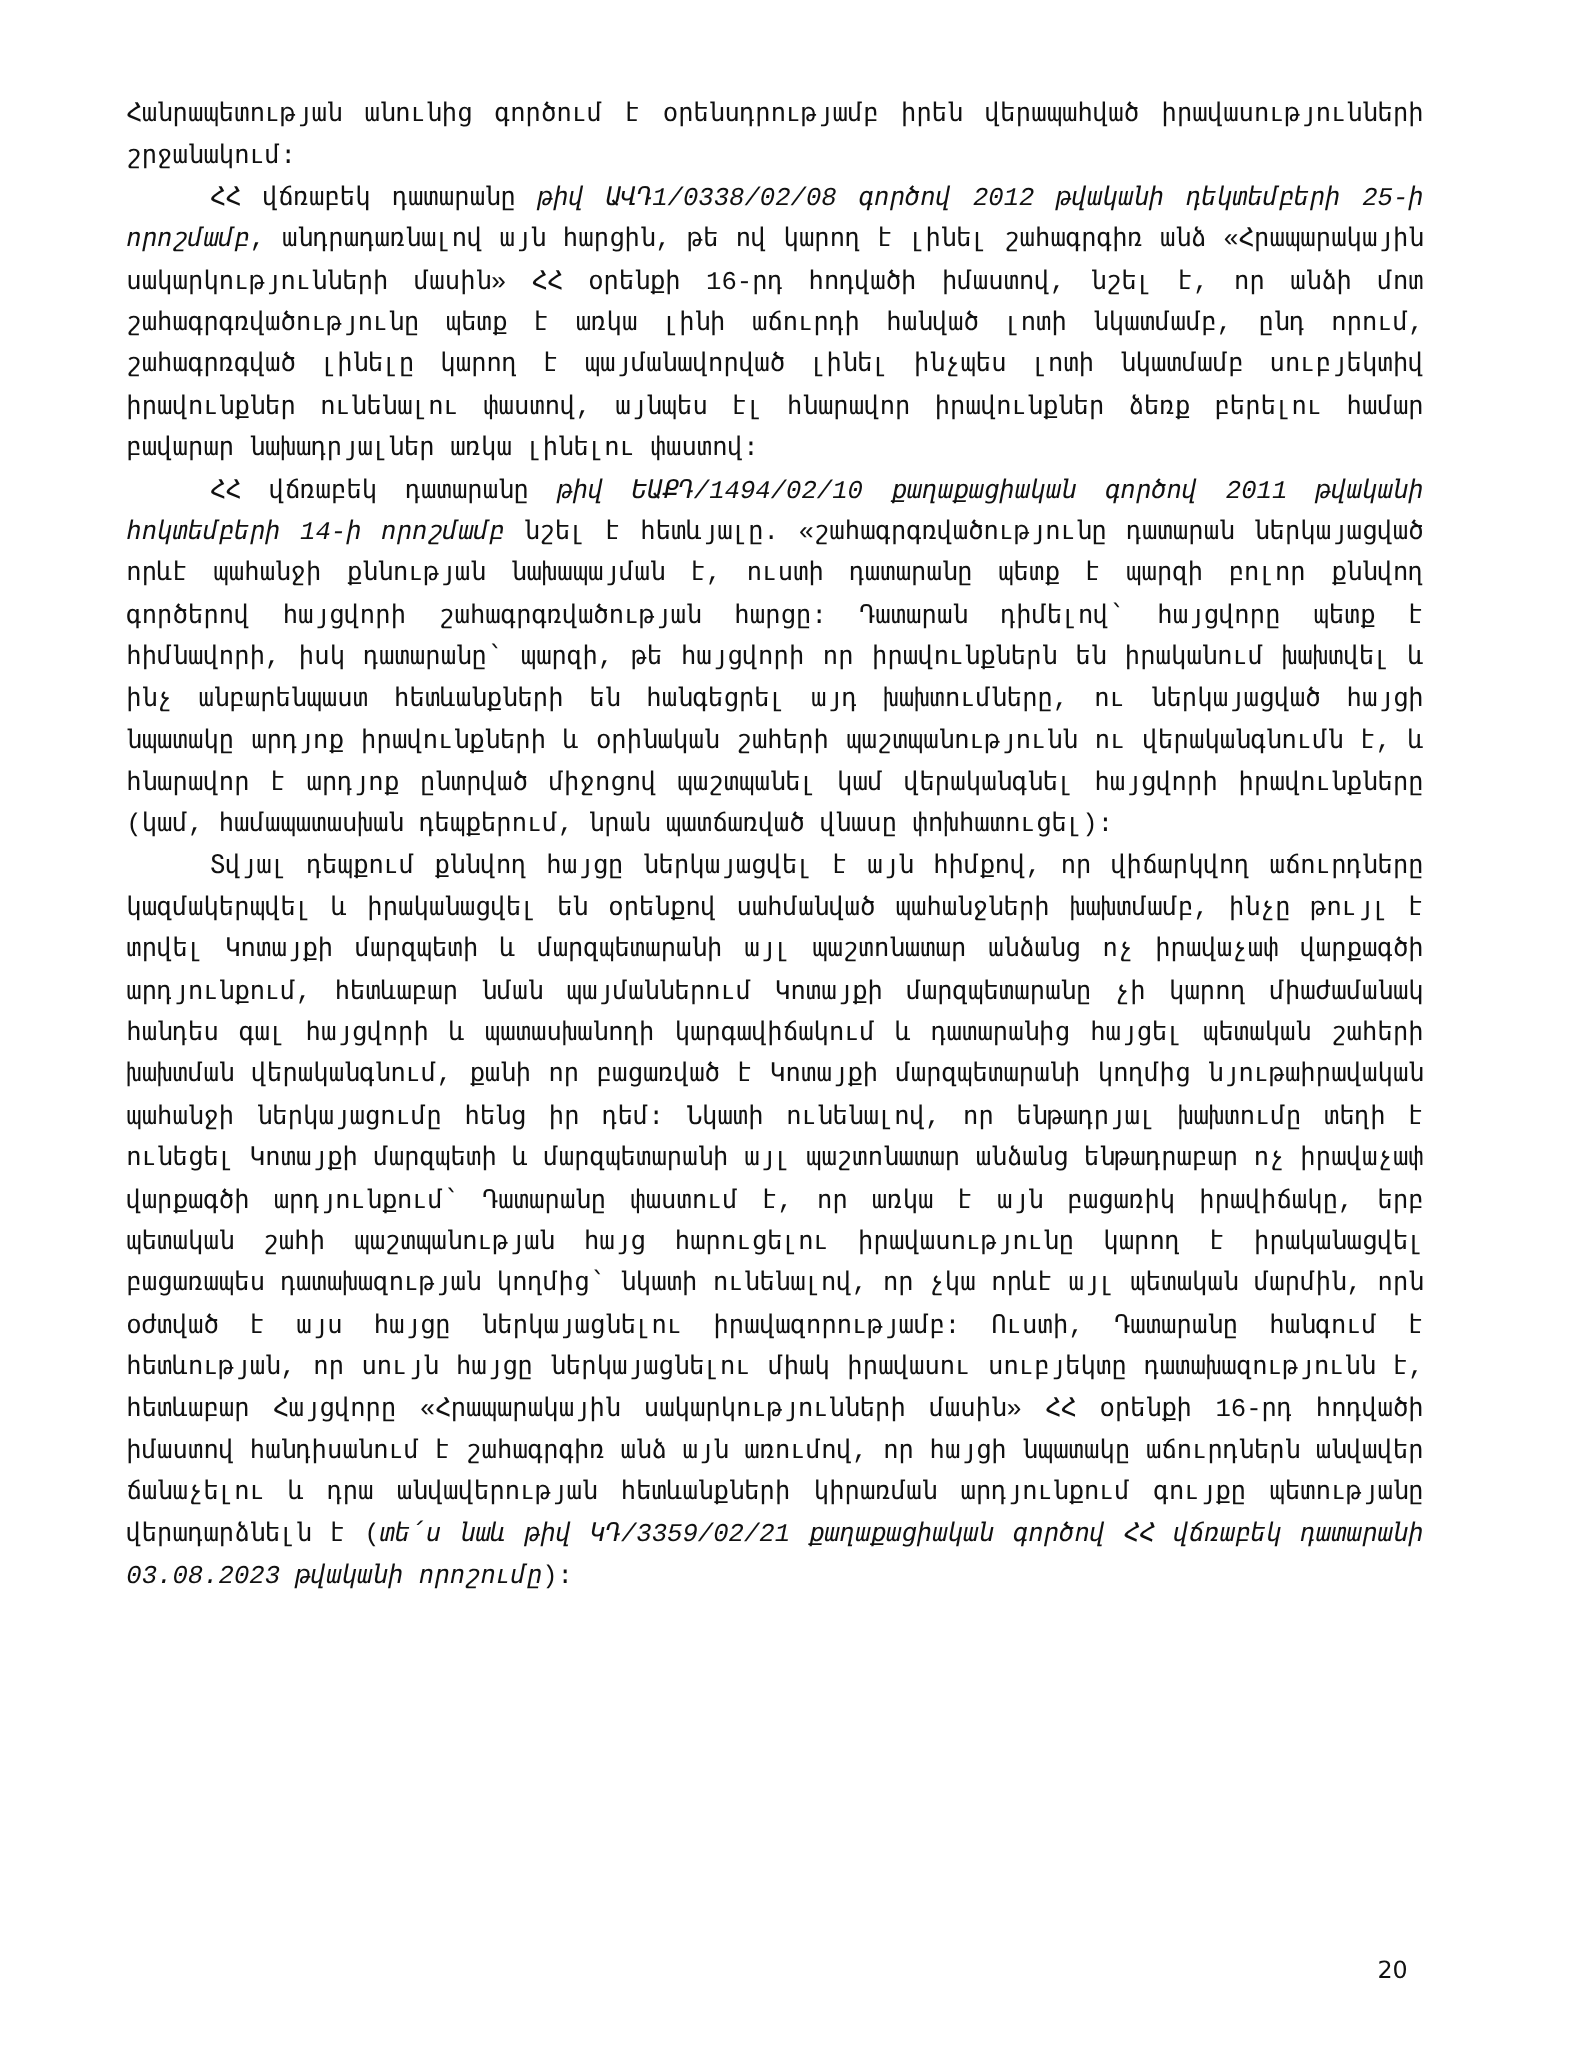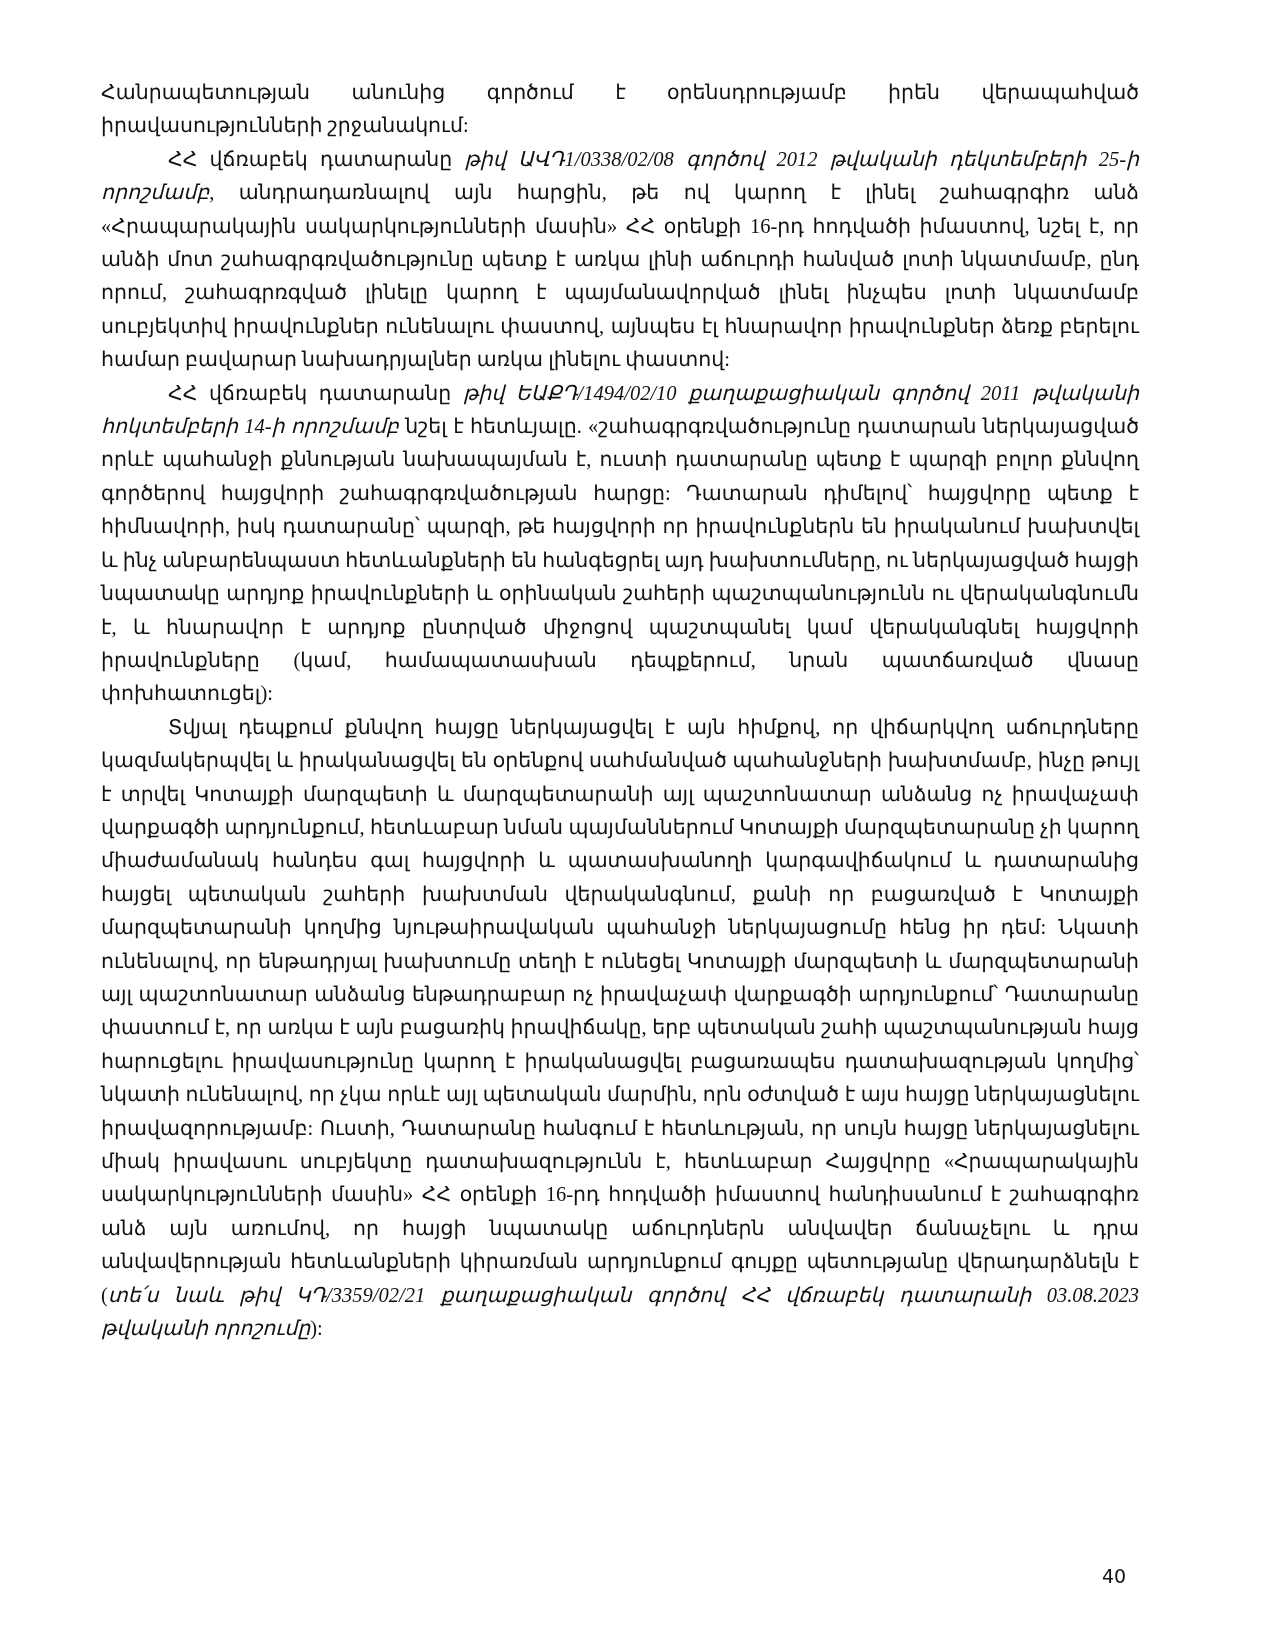--- a/index.html
+++ b/index.html
@@ -2,21 +2,21 @@
 <html><head>
 <meta charset="utf-8">
 <style>
   html, body { margin: 0; padding: 0; background: #ffffff; }
   body { width: 1275px; height: 1650px; position: relative; overflow: hidden; }
   .page {
     position: absolute;
     left: 101px;
     top: 76px;
     width: 1038px;
-    font-family: Liberation Serif, serif;
+    font-family: Liberation Mono, monospace;
     font-size: 20.5px;
     line-height: 33.4px;
     color: #111111;
   }
   .para {
     margin: 0;
     text-align: justify;
     text-indent: 67px;
   }
   .para.first { text-indent: 0; }
@@ -41,13 +41,13 @@
     <span>ՀՀ վճռաբեկ դատարանը </span><span class="it">թիվ ԱՎԴ1/0338/02/08 գործով 2012 թվականի դեկտեմբերի 25-ի որոշմամբ</span><span>, անդրադառնալով այն հարցին, թե ով կարող է լինել շահագրգիռ անձ «Հրապարակային սակարկությունների մասին» ՀՀ օրենքի 16-րդ հոդվածի իմաստով, նշել է, որ անձի մոտ շահագրգռվածությունը պետք է առկա լինի աճուրդի հանված լոտի նկատմամբ, ընդ որում, շահագրռգված լինելը կարող է պայմանավորված լինել ինչպես լոտի նկատմամբ սուբյեկտիվ իրավունքներ ունենալու փաստով, այնպես էլ հնարավոր իրավունքներ ձեռք բերելու համար բավարար նախադրյալներ առկա լինելու փաստով:</span>
   </p>
   <p class="para">
     <span>ՀՀ վճռաբեկ դատարանը </span><span class="it">թիվ ԵԱՔԴ/1494/02/10 քաղաքացիական գործով 2011 թվականի հոկտեմբերի 14-ի որոշմամբ</span><span> նշել է հետևյալը. «շահագրգռվածությունը դատարան ներկայացված որևէ պահանջի քննության նախապայման է, ուստի դատարանը պետք է պարզի բոլոր քննվող գործերով հայցվորի շահագրգռվածության հարցը: Դատարան դիմելով՝ հայցվորը պետք է հիմնավորի, իսկ դատարանը՝ պարզի, թե հայցվորի որ իրավունքներն են իրականում խախտվել և ինչ անբարենպաստ հետևանքների են հանգեցրել այդ խախտումները, ու ներկայացված հայցի նպատակը արդյոք իրավունքների և օրինական շահերի պաշտպանությունն ու վերականգնումն է, և հնարավոր է արդյոք ընտրված միջոցով պաշտպանել կամ վերականգնել հայցվորի իրավունքները (կամ, համապատասխան դեպքերում, նրան պատճառված վնասը փոխհատուցել):</span>
   </p>
   <p class="para">
     <span>Տվյալ դեպքում քննվող հայցը ներկայացվել է այն հիմքով, որ վիճարկվող աճուրդները կազմակերպվել և իրականացվել են օրենքով սահմանված պահանջների խախտմամբ, ինչը թույլ է տրվել Կոտայքի մարզպետի և մարզպետարանի այլ պաշտոնատար անձանց ոչ իրավաչափ վարքագծի արդյունքում, հետևաբար նման պայմաններում Կոտայքի մարզպետարանը չի կարող միաժամանակ հանդես գալ հայցվորի և պատասխանողի կարգավիճակում և դատարանից հայցել պետական շահերի խախտման վերականգնում, քանի որ բացառված է Կոտայքի մարզպետարանի կողմից նյութաիրավական պահանջի ներկայացումը հենց իր դեմ: Նկատի ունենալով, որ ենթադրյալ խախտումը տեղի է ունեցել Կոտայքի մարզպետի և մարզպետարանի այլ պաշտոնատար անձանց ենթադրաբար ոչ իրավաչափ վարքագծի արդյունքում՝ Դատարանը փաստում է, որ առկա է այն բացառիկ իրավիճակը, երբ պետական շահի պաշտպանության հայց հարուցելու իրավասությունը կարող է իրականացվել բացառապես դատախազության կողմից՝ նկատի ունենալով, որ չկա որևէ այլ պետական մարմին, որն օժտված է այս հայցը ներկայացնելու իրավազորությամբ: Ուստի, Դատարանը հանգում է հետևության, որ սույն հայցը ներկայացնելու միակ իրավասու սուբյեկտը դատախազությունն է, հետևաբար Հայցվորը «Հրապարակային սակարկությունների մասին» ՀՀ օրենքի 16-րդ հոդվածի իմաստով հանդիսանում է շահագրգիռ անձ այն առումով, որ հայցի նպատակը աճուրդներն անվավեր ճանաչելու և դրա անվավերության հետևանքների կիրառման արդյունքում գույքը պետությանը վերադարձնելն է (</span><span class="it">տե՛ս նաև թիվ ԿԴ/3359/02/21 քաղաքացիական գործով ՀՀ վճռաբեկ դատարանի 03.08.2023 թվականի որոշումը</span><span>):</span>
   </p>
 </div>
 
-<div class="page-number">40</div>
+<div class="page-number">20</div>
 
 </body></html>

